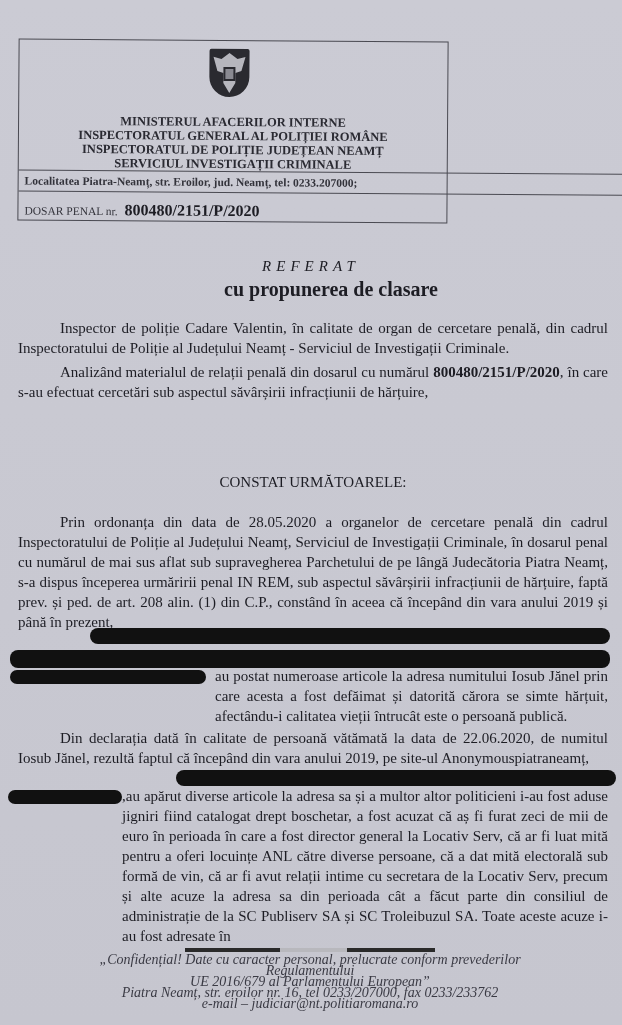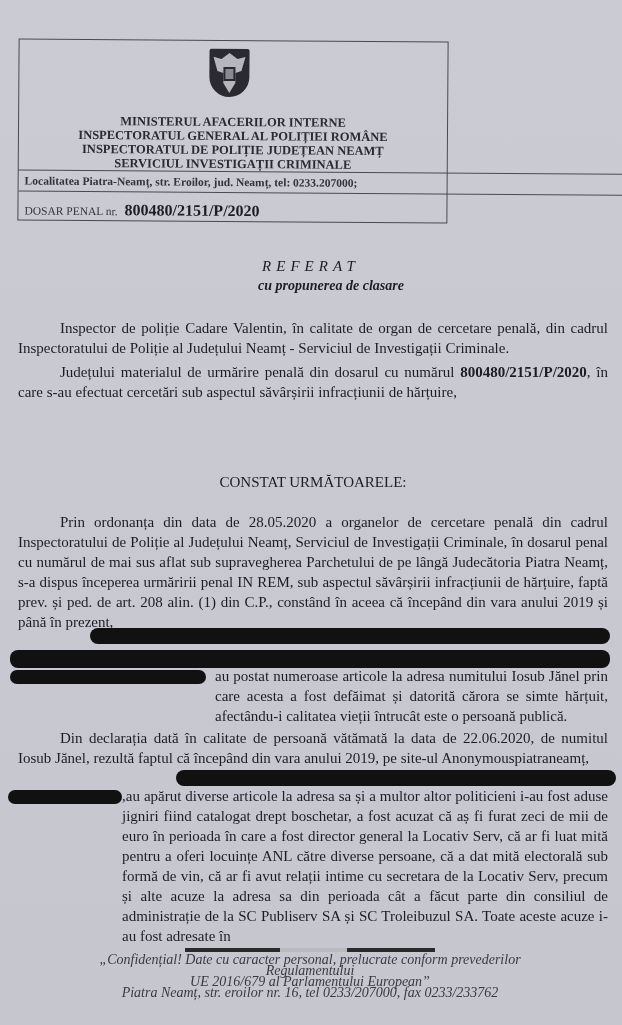--- a/index.html
+++ b/index.html
@@ -29,21 +29,21 @@
     border-top: 1px solid #4a4a52; border-bottom: 1px solid #4a4a52;
     font-size: 11.5px; font-weight: bold; line-height: 20px; padding-left: 6px; color:#33333b;
   }
   .dosar-row {
     position: absolute; left: 0; top: 158px; height: 22px; width: 100%;
     font-size: 11.5px; padding-left: 6px; line-height: 24px; color:#33333b;
   }
   .dosar-row .num { font-size: 16px; font-weight: bold; margin-left: 4px; color:#1d1d24; }
   .title-block { position: absolute; left: 0; width: 622px; top: 258px; text-align: center; }
   .title { font-weight: normal; font-style: italic; font-size: 15px; letter-spacing: 5px; }
-  .subtitle { font-weight: bold; font-style: italic; font-size: 14px; margin-top: 3px; padding-left: 40px; }
+  .subtitle { font-weight: bold; font-size: 20px; margin-top: 3px; padding-left: 40px; }
   .body-text {
     position: absolute; left: 18px; width: 590px; font-size: 15px; line-height: 20px;
     text-align: justify;
   }
   .p { margin: 0; text-indent: 42px; }
   .heading { text-align: center; font-size: 15px; margin: 0; }
   .redact-line { position: absolute; background: #111; border-radius: 8px; }
   .footer {
     position: absolute; left: 60px; width: 500px; top: 948px; text-align: center;
     font-style: italic; font-size: 14px; line-height: 11px; color: #3a3a44;
@@ -75,21 +75,21 @@
 </div>
 
 <div class="title-block">
   <div class="title">REFERAT</div>
   <div class="subtitle">cu propunerea de clasare</div>
 </div>
 
 <div class="body-text" style="top:318px;">
   <p class="p">Inspector de poliție Cadare Valentin, în calitate de organ de cercetare penală, din cadrul Inspectoratului de Poliție al Județului Neamț - Serviciul de Investigații Criminale.</p>
   <p class="p" style="margin-top:4px;">
-    <span>Județului materialul de urmărire penală din dosarul cu numărul</span>
+    <span>Analizând materialul de relații penală din dosarul cu numărul</span>
     <b>800480/2151/P/2020</b><span>, în care s-au efectuat cercetări sub aspectul săvârșirii infracțiunii de hărțuire,</span>
   </p>
 </div>
 
 <div class="body-text" style="top:472px;">
   <p class="heading">CONSTAT URMĂTOARELE:</p>
 </div>
 
 <div class="body-text" style="top:512px;">
   <p class="p">Prin ordonanța din data de 28.05.2020 a organelor de cercetare penală din cadrul Inspectoratului de Poliție al Județului Neamț, Serviciul de Investigații Criminale, în dosarul penal cu numărul de mai sus aflat sub supravegherea Parchetului de pe lângă Judecătoria Piatra Neamț, s-a dispus începerea urmăririi penal IN REM, sub aspectul săvârșirii infracțiunii de hărțuire, faptă prev. și ped. de art. 208 alin. (1) din C.P., constând în aceea că începând din vara anului 2019 și până în prezent,</p>
@@ -108,13 +108,14 @@
 <div class="redact-line" style="left:8px; top:790px; width:114px; height:14px;"></div>
 <div class="body-text" style="top:786px; left:122px; width:486px;">
   <p style="margin:0; text-align:justify;">,au apărut diverse articole la adresa sa și a multor altor politicieni i-au fost aduse jigniri fiind catalogat drept boschetar, a fost acuzat că aș fi furat zeci de mii de euro în perioada în care a fost director general la Locativ Serv, că ar fi luat mită pentru a oferi locuințe ANL către diverse persoane, că a dat mită electorală sub formă de vin, că ar fi avut relații intime cu secretara de la Locativ Serv, precum și alte acuze la adresa sa din perioada cât a făcut parte din consiliul de administrație de la SC Publiserv SA și SC Troleibuzul SA. Toate aceste acuze i-au fost adresate în</p>
 </div>
 
 <div class="footer">
   <div class="footer-bar"></div>
   <div>„Confidențial! Date cu caracter personal, prelucrate conform prevederilor Regulamentului</div>
   <div>UE 2016/679 al Parlamentului European”</div>
   <div>Piatra Neamț, str. eroilor nr. 16, tel 0233/207000, fax 0233/233762</div>
+  <div>e-mail – judiciar@nt.politiaromana.ro</div>
 </div>
 
 </body></html>

